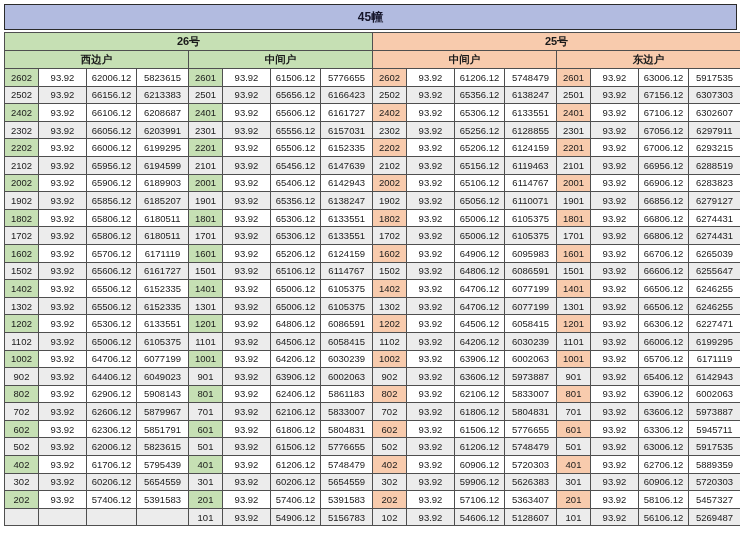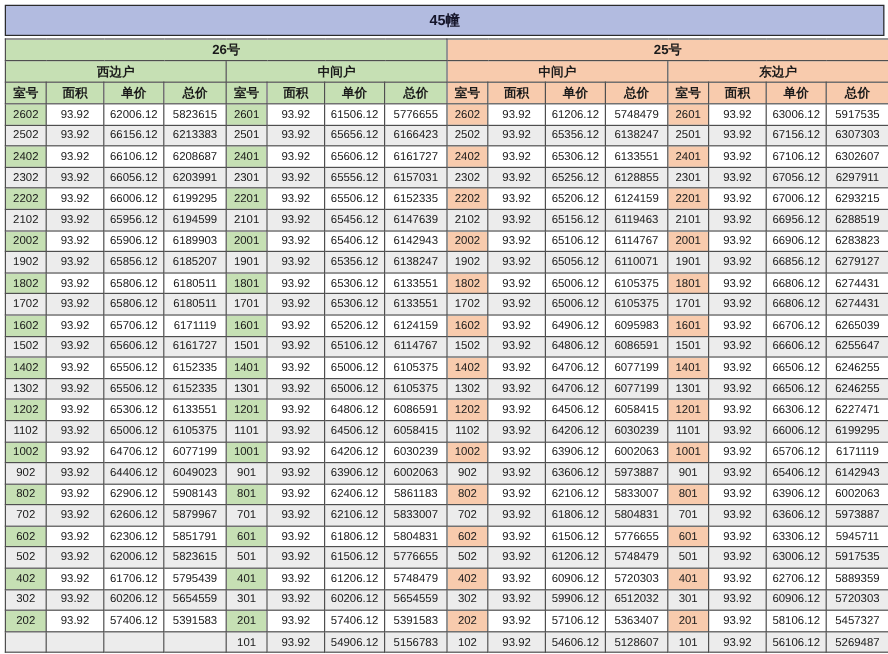--- a/index.html
+++ b/index.html
@@ -70,38 +70,20 @@
         <tr class="bld">
           <th class="green" colspan="8">26号</th>
           <th class="orange" colspan="8">25号</th>
         </tr>
         <tr>
           <th class="green" colspan="4">西边户</th>
           <th class="green" colspan="4">中间户</th>
           <th class="orange" colspan="4">中间户</th>
           <th class="orange" colspan="4">东边户</th>
         </tr>
-        <tr>
-          <th class="green">室号</th>
-          <th class="green">面积</th>
-          <th class="green">单价</th>
-          <th class="green">总价</th>
-          <th class="green">室号</th>
-          <th class="green">面积</th>
-          <th class="green">单价</th>
-          <th class="green">总价</th>
-          <th class="orange">室号</th>
-          <th class="orange">面积</th>
-          <th class="orange">单价</th>
-          <th class="orange">总价</th>
-          <th class="orange">室号</th>
-          <th class="orange">面积</th>
-          <th class="orange">单价</th>
-          <th class="orange">总价</th>
-        </tr>
       </thead>
     <tbody>
         <tr>
           <td class="room-green">2602</td>
           <td>93.92</td>
           <td>62006.12</td>
           <td>5823615</td>
           <td class="room-green">2601</td>
           <td>93.92</td>
           <td>61506.12</td>
@@ -516,21 +498,21 @@
           <td>93.92</td>
           <td>60206.12</td>
           <td>5654559</td>
           <td class="room-green">301</td>
           <td>93.92</td>
           <td>60206.12</td>
           <td>5654559</td>
           <td class="room-orange">302</td>
           <td>93.92</td>
           <td>59906.12</td>
-          <td>6512032</td>
+          <td>5626383</td>
           <td class="room-orange">301</td>
           <td>93.92</td>
           <td>60906.12</td>
           <td>5720303</td>
         </tr>
         <tr>
           <td class="room-green">202</td>
           <td>93.92</td>
           <td>57406.12</td>
           <td>5391583</td>

